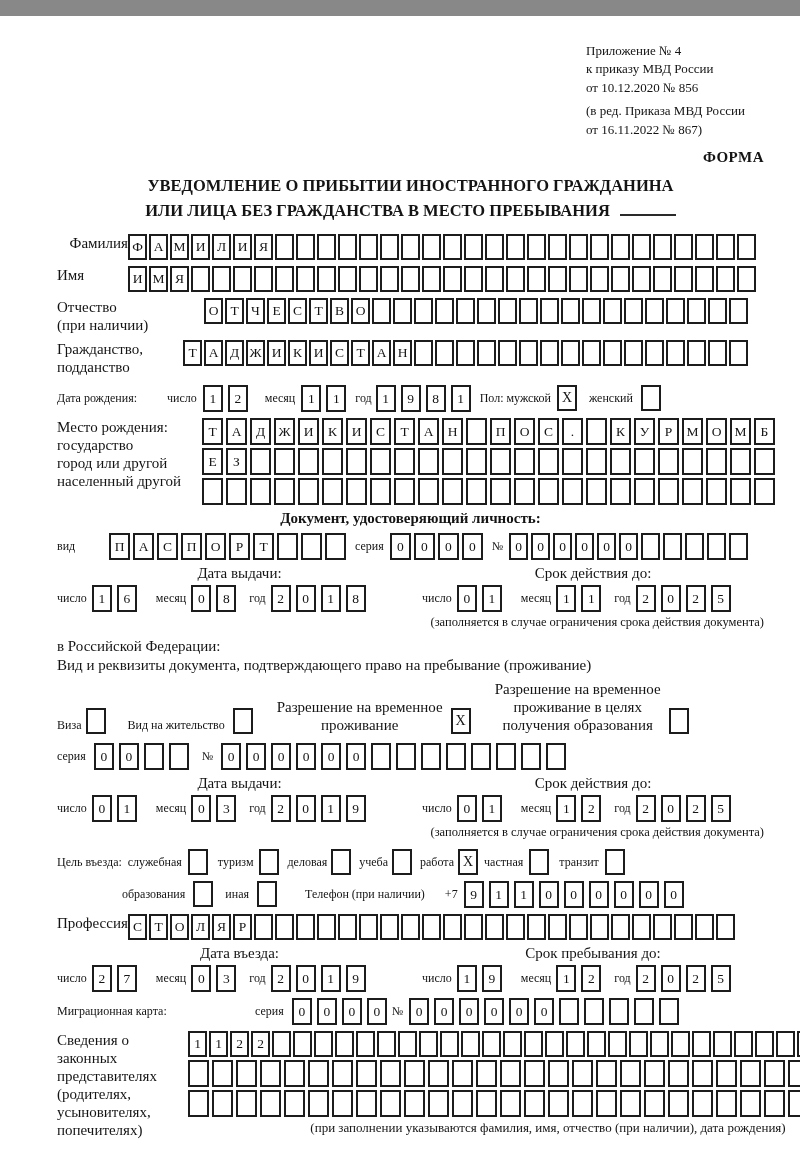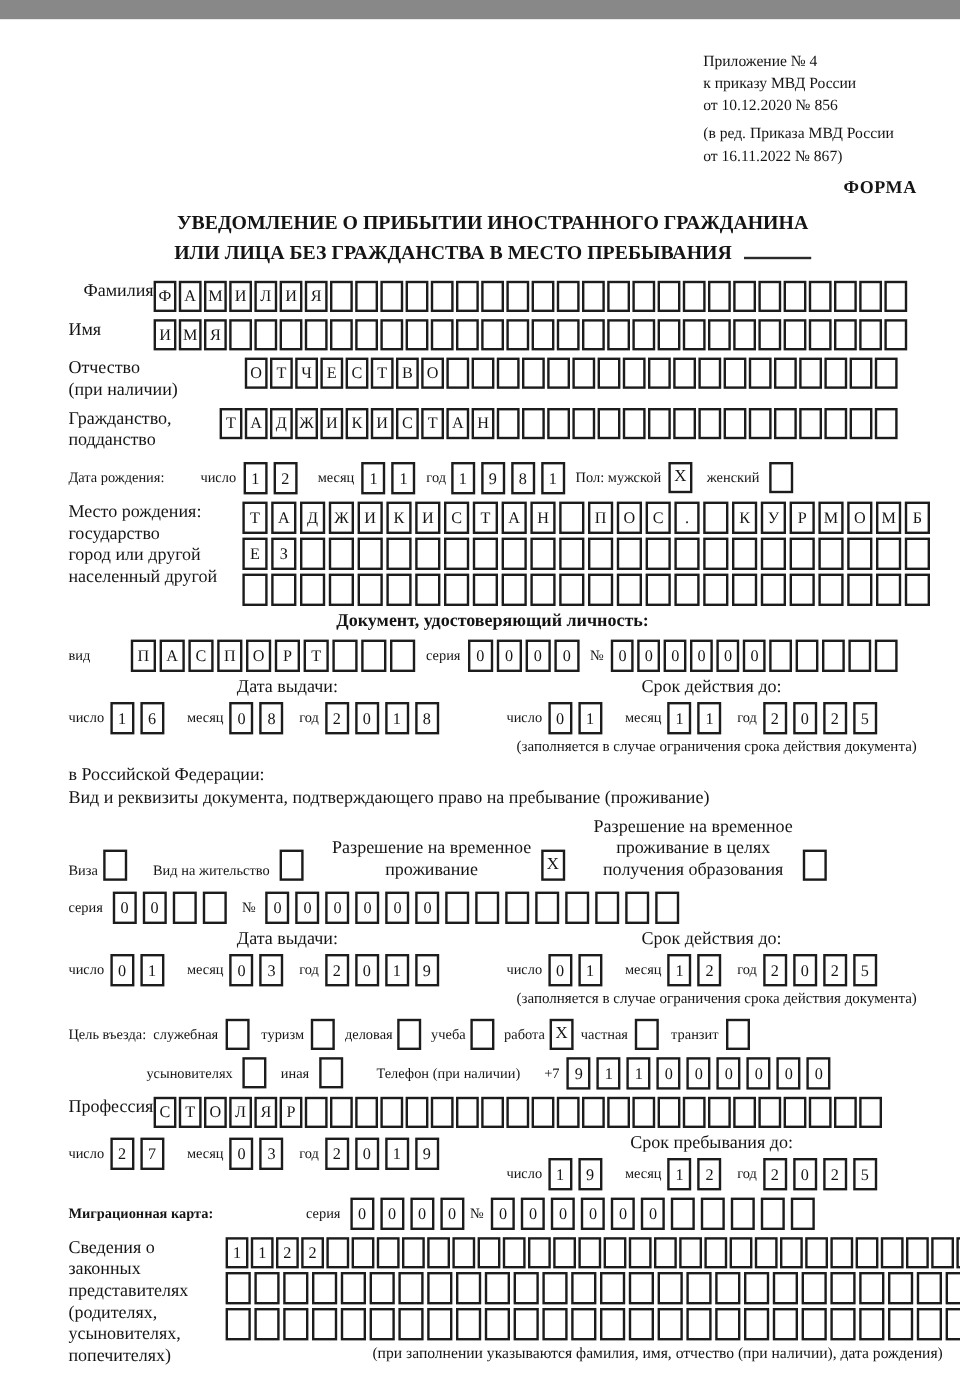--- a/index.html
+++ b/index.html
@@ -528,21 +528,21 @@
     <span class="checkbox"></span>
     <span class="t mr4 ml8">работа</span>
     <span class="checkbox">X</span>
     <span class="t mr6 ml6">частная</span>
     <span class="checkbox"></span>
     <span class="t mr6 ml10">транзит</span>
     <span class="checkbox"></span>
   </div>
 
   <div class="row ai-c indent">
-    <span class="t mr8">усыновителях</span>
+    <span class="t mr8">образования</span>
     <span class="checkbox"></span>
     <span class="t mr8 ml12">иная</span>
     <span class="checkbox"></span>
     <span class="t ml12 mr8" style="margin-left:28px;">Телефон (при наличии)</span>
     <span class="t mr6 ml12">+7</span>
     <div class="cells">
         <span class="cell g">9</span>
         <span class="cell g">1</span>
         <span class="cell g">1</span>
         <span class="cell g">0</span>
@@ -584,20 +584,21 @@
         <span class="cell"></span>
         <span class="cell"></span>
         <span class="cell"></span>
         <span class="cell"></span>
         <span class="cell"></span>
       </div>
   </div>
 
   <div class="dates">
     <div class="dblock left">
+      <div class="dhead">Дата въезда:</div>
       <div class="dline">
         <span class="t">число</span>
         <div class="cells">
             <span class="cell g">2</span>
             <span class="cell g">7</span>
           </div>
         <span class="t grp">месяц</span>
         <div class="cells">
             <span class="cell g">0</span>
             <span class="cell g">3</span>
@@ -629,21 +630,21 @@
             <span class="cell g">2</span>
             <span class="cell g">0</span>
             <span class="cell g">2</span>
             <span class="cell g">5</span>
           </div>
       </div>
     </div>
   </div>
 
   <div class="row ai-c">
-    <span class="t" style="width:198px;font-weight:bold;">Миграционная карта:</span>
+    <span class="t" style="width:198px;">Миграционная карта:</span>
     <span class="t mr8">серия</span>
     <div class="cells">
         <span class="cell g">0</span>
         <span class="cell g">0</span>
         <span class="cell g">0</span>
         <span class="cell g">0</span>
       </div>
     <span class="t mr6">№</span>
     <div class="cells">
         <span class="cell g">0</span>

